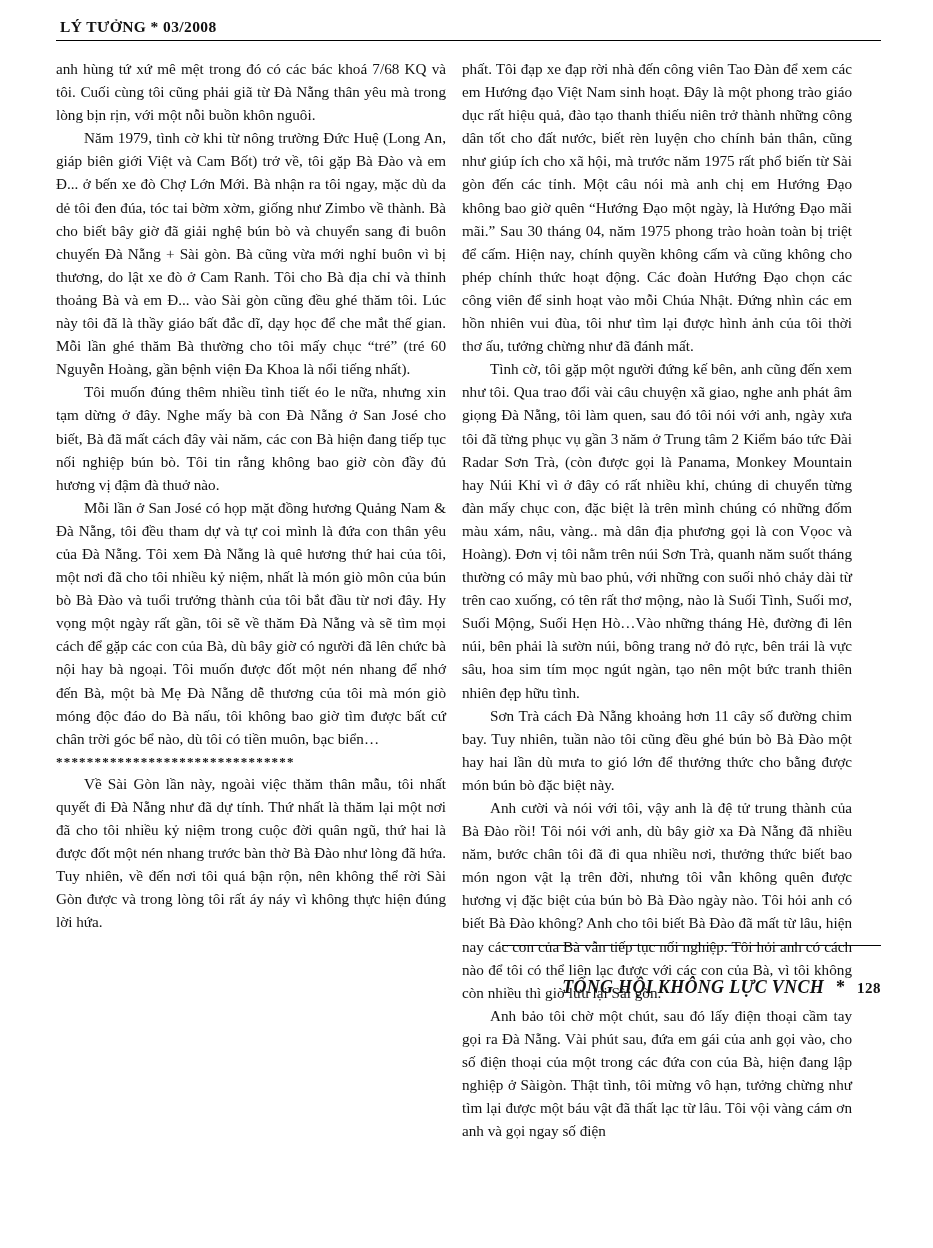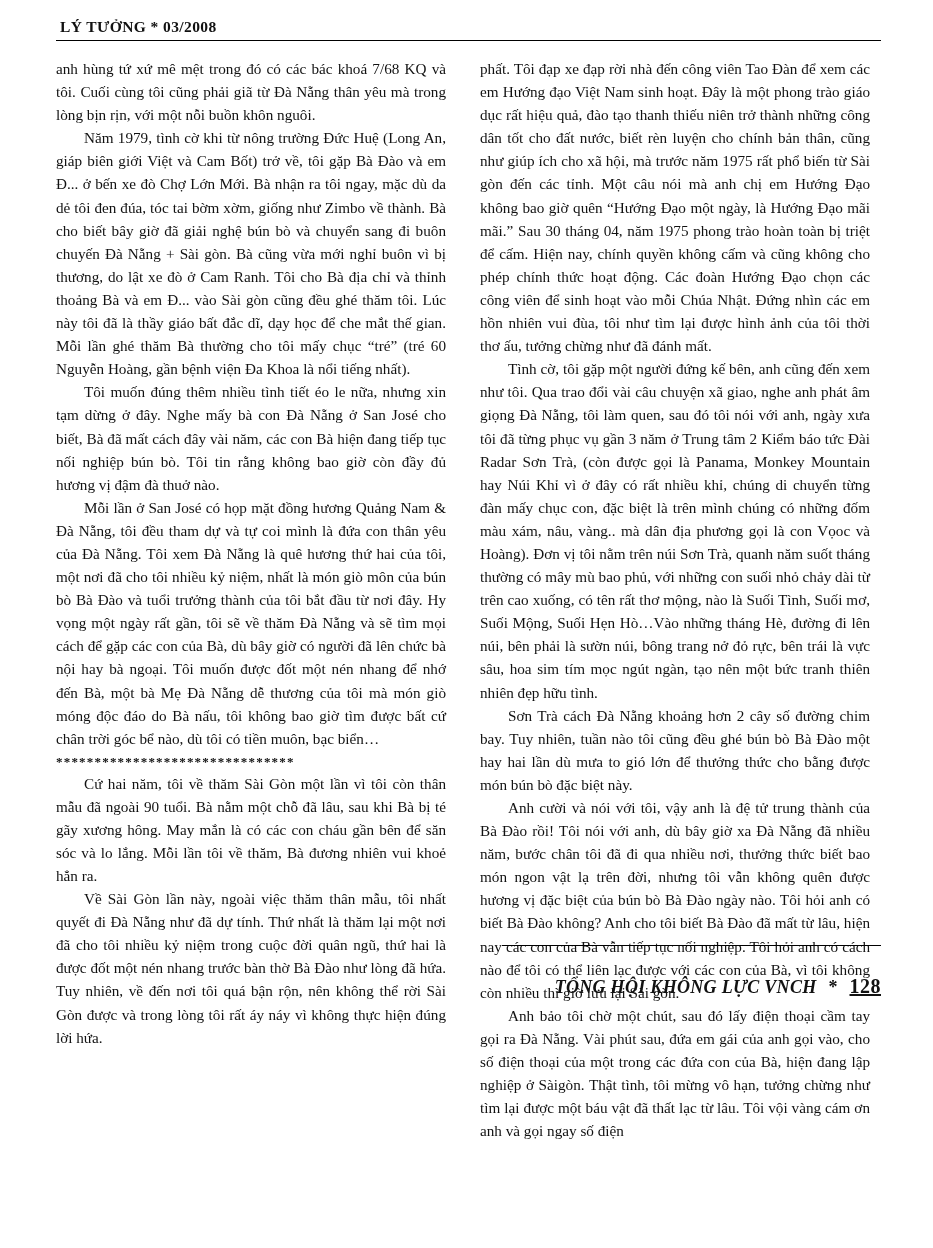--- a/index.html
+++ b/index.html
@@ -35,21 +35,21 @@
   }
   .header-rule {
     border-bottom: 1.6px solid #000;
     margin: 3px 0 0 0;
     width: 100%;
   }
 
   
   .columns {
     display: flex;
-    gap: 34px;
+    gap: 16px;
     margin-top: 16px;
     height: 1122px;
   }
   .col {
     width: 390px;
     font-size: 15.2px;
     line-height: 1.52;
     text-align: justify;
     text-justify: inter-word;
     hyphens: none;
@@ -92,51 +92,49 @@
   .footer-title {
     font-size: 18px;
     font-style: italic;
     letter-spacing: 0.3px;
     margin-top: 27px;
   }
   .footer-star {
     font-size: 18px;
   }
   .footer-page {
-    font-size: 20px;
+    font-size: 15px;
     letter-spacing: 0.5px;
-    text-decoration: underline;
   }
 </style>
 </head>
 <body>
 
 <div class="page">
 
   <div class="header">
     <span>LÝ TƯỞNG * 03/2008</span>
   </div>
   <div class="header-rule"></div>
 
   <div class="columns">
 
     <div class="col">
       <p class="noindent">anh hùng tứ xứ mê mệt trong đó có các bác khoá 7/68 KQ và tôi.  Cuối cùng tôi cũng phải giã từ Đà Nẵng thân yêu mà trong lòng bịn rịn, với một nỗi buồn khôn nguôi.</p>
       <p>Năm 1979, tình cờ khi từ nông trường Đức Huệ (Long An, giáp biên giới Việt và Cam Bốt) trở về, tôi gặp Bà Đào và em Đ... ở bến xe đò Chợ Lớn Mới.  Bà nhận ra tôi ngay, mặc dù da dẻ tôi đen đúa, tóc tai bờm xờm, giống như Zimbo về thành.  Bà cho biết bây giờ đã giải nghệ bún bò và chuyển sang đi buôn chuyến Đà Nẵng + Sài gòn.  Bà cũng vừa mới nghỉ buôn vì bị thương, do lật xe đò ở Cam Ranh.  Tôi cho Bà địa chỉ và thỉnh thoảng Bà và em Đ... vào Sài gòn cũng đều ghé thăm tôi.  Lúc này tôi đã là thầy giáo bất đắc dĩ, dạy học để che mắt thế gian.  Mỗi lần ghé thăm Bà thường cho tôi mấy chục “tré” (tré 60 Nguyễn Hoàng, gần bệnh viện Đa Khoa là nổi tiếng nhất).</p>
       <p>Tôi muốn đúng thêm nhiều tình tiết éo le nữa, nhưng xin tạm dừng ở đây.  Nghe mấy bà con Đà Nẵng ở San José cho biết, Bà đã mất cách đây vài năm, các con Bà hiện đang tiếp tục nối nghiệp bún bò.  Tôi tin rằng không bao giờ còn đầy đủ hương vị đậm đà thuở nào.</p>
       <p>Mỗi lần ở San José có họp mặt đồng hương Quảng Nam &amp; Đà Nẵng, tôi đều tham dự và tự coi mình là đứa con thân yêu của Đà Nẵng.  Tôi xem Đà Nẵng là quê hương thứ hai của tôi, một nơi đã cho tôi nhiều kỷ niệm, nhất là món giò môn của bún bò Bà Đào và tuổi trưởng thành của tôi bắt đầu từ nơi đây.  Hy vọng một ngày rất gần, tôi sẽ về thăm Đà Nẵng và sẽ tìm mọi cách để gặp các con của Bà, dù bây giờ có người đã lên chức bà nội hay bà ngoại.  Tôi muốn được đốt một nén nhang để nhớ đến Bà, một bà Mẹ Đà Nẵng dễ thương của tôi mà món giò móng độc đáo do Bà nấu, tôi không bao giờ tìm được bất cứ chân trời góc bể nào, dù tôi có tiền muôn, bạc biển…</p>
       <p class="stars">*******************************</p>
-      <p>Cứ hai năm, tôi về thăm Sài Gòn một lần vì tôi còn thân mẫu đã ngoài 90 tuổi.  Bà nằm một chỗ đã lâu, sau khi Bà bị té gãy xương hông.  May mắn là có các con cháu gần bên để săn sóc và lo lắng.  Mỗi lần tôi về thăm, Bà đương nhiên vui khoẻ hẳn ra.</p>
       <p>Về Sài Gòn lần này, ngoài việc thăm thân mẫu, tôi nhất quyết đi Đà Nẵng như đã dự tính.  Thứ nhất là thăm lại một nơi đã cho tôi nhiều kỷ niệm trong cuộc đời quân ngũ, thứ hai là được đốt một nén nhang trước bàn thờ Bà Đào như lòng đã hứa.  Tuy nhiên, về đến nơi tôi quá bận rộn, nên không thể rời Sài Gòn được và trong lòng tôi rất áy náy vì không thực hiện đúng lời hứa.</p>
     </div>
 
     <div class="col">
       <p class="noindent">phất.  Tôi đạp xe đạp rời nhà đến công viên Tao Đàn để xem các em Hướng đạo Việt Nam sinh hoạt.  Đây là một phong trào giáo dục rất hiệu quả, đào tạo thanh thiếu niên trở thành những công dân tốt cho đất nước, biết rèn luyện cho chính bản thân, cũng như giúp ích cho xã hội, mà trước năm 1975 rất phổ biến từ Sài gòn đến các tỉnh.  Một câu nói mà anh chị em Hướng Đạo không bao giờ quên “Hướng Đạo một ngày, là Hướng Đạo mãi mãi.”  Sau 30 tháng 04, năm 1975 phong trào hoàn toàn bị triệt để cấm.  Hiện nay, chính quyền không cấm và cũng không cho phép chính thức hoạt động.  Các đoàn Hướng Đạo chọn các công viên để sinh hoạt vào mỗi Chúa Nhật.  Đứng nhìn các em hồn nhiên vui đùa, tôi như tìm lại được hình ảnh của tôi thời thơ ấu, tưởng chừng như đã đánh mất.</p>
       <p>Tình cờ, tôi gặp một người đứng kế bên, anh cũng đến xem như tôi.  Qua trao đổi vài câu chuyện xã giao, nghe anh phát âm giọng Đà Nẵng, tôi làm quen, sau đó tôi nói với anh, ngày xưa tôi đã từng phục vụ gần 3 năm ở Trung tâm 2 Kiểm báo tức Đài Radar Sơn Trà, (còn được gọi là Panama, Monkey Mountain hay Núi Khỉ vì ở đây có rất nhiều khỉ, chúng di chuyển từng đàn mấy chục con, đặc biệt là trên mình chúng có những đốm màu xám, nâu, vàng.. mà dân địa phương gọi là con Vọoc và Hoàng).  Đơn vị tôi nằm trên núi Sơn Trà, quanh năm suốt tháng thường có mây mù bao phủ, với những con suối nhỏ chảy dài từ trên cao xuống, có tên rất thơ mộng, nào là Suối Tình, Suối mơ, Suối Mộng, Suối Hẹn Hò…Vào những tháng Hè, đường đi lên núi, bên phải là sườn núi, bông trang nở đỏ rực, bên trái là vực sâu, hoa sim tím mọc ngút ngàn, tạo nên một bức tranh thiên nhiên đẹp hữu tình.</p>
-      <p>Sơn Trà cách Đà Nẵng khoảng hơn 2 cây số đường chim bay.  Tuy nhiên, tuần nào tôi cũng đều ghé bún bò Bà Đào một hay hai lần dù mưa to gió lớn để thưởng thức cho bằng được món bún bò đặc biệt này.</p>
+      <p>Sơn Trà cách Đà Nẵng khoảng hơn 11 cây số đường chim bay.  Tuy nhiên, tuần nào tôi cũng đều ghé bún bò Bà Đào một hay hai lần dù mưa to gió lớn để thưởng thức cho bằng được món bún bò đặc biệt này.</p>
       <p>Anh cười và nói với tôi, vậy anh là đệ tử trung thành của Bà Đào rồi!  Tôi nói với anh, dù bây giờ xa Đà Nẵng đã nhiều năm, bước chân tôi đã đi qua nhiều nơi, thưởng thức biết bao món ngon vật lạ trên đời, nhưng tôi vẫn không quên được hương vị đặc biệt của bún bò Bà Đào ngày nào.  Tôi hỏi anh có biết Bà Đào không?  Anh cho tôi biết Bà Đào đã mất từ lâu, hiện nay các con của Bà vẫn tiếp tục nối nghiệp.  Tôi hỏi anh có cách nào để tôi có thể liên lạc được với các con của Bà, vì tôi không còn nhiều thì giờ lưu lại Sài gòn.</p>
       <p>Anh bảo tôi chờ một chút, sau đó lấy điện thoại cầm tay gọi ra Đà Nẵng.  Vài phút sau, đứa em gái của anh gọi vào, cho số điện thoại của một trong các đứa con của Bà, hiện đang lập nghiệp ở Sàigòn.  Thật tình, tôi mừng vô hạn, tưởng chừng như tìm lại được một báu vật đã thất lạc từ lâu.  Tôi vội vàng cám ơn anh và gọi ngay số điện</p>
     </div>
 
   </div>
 
   <div class="footer">
     <div class="footer-rule"></div>
     <div class="footer-line">
       <span class="footer-title">TỔNG HỘI KHÔNG LỰC VNCH</span>

